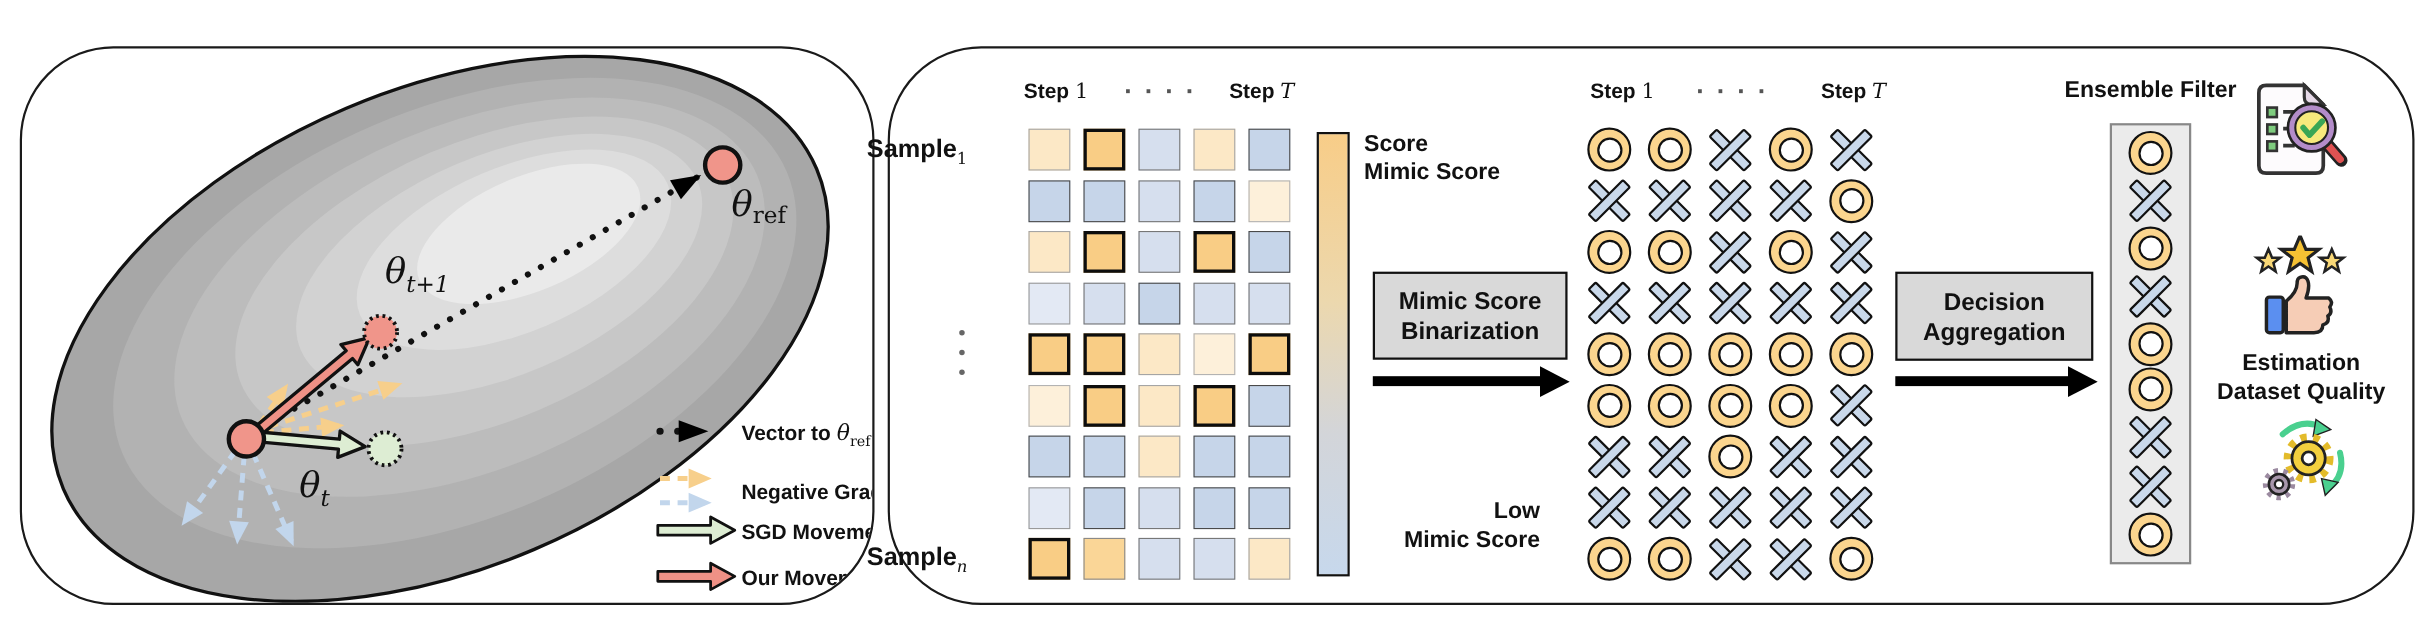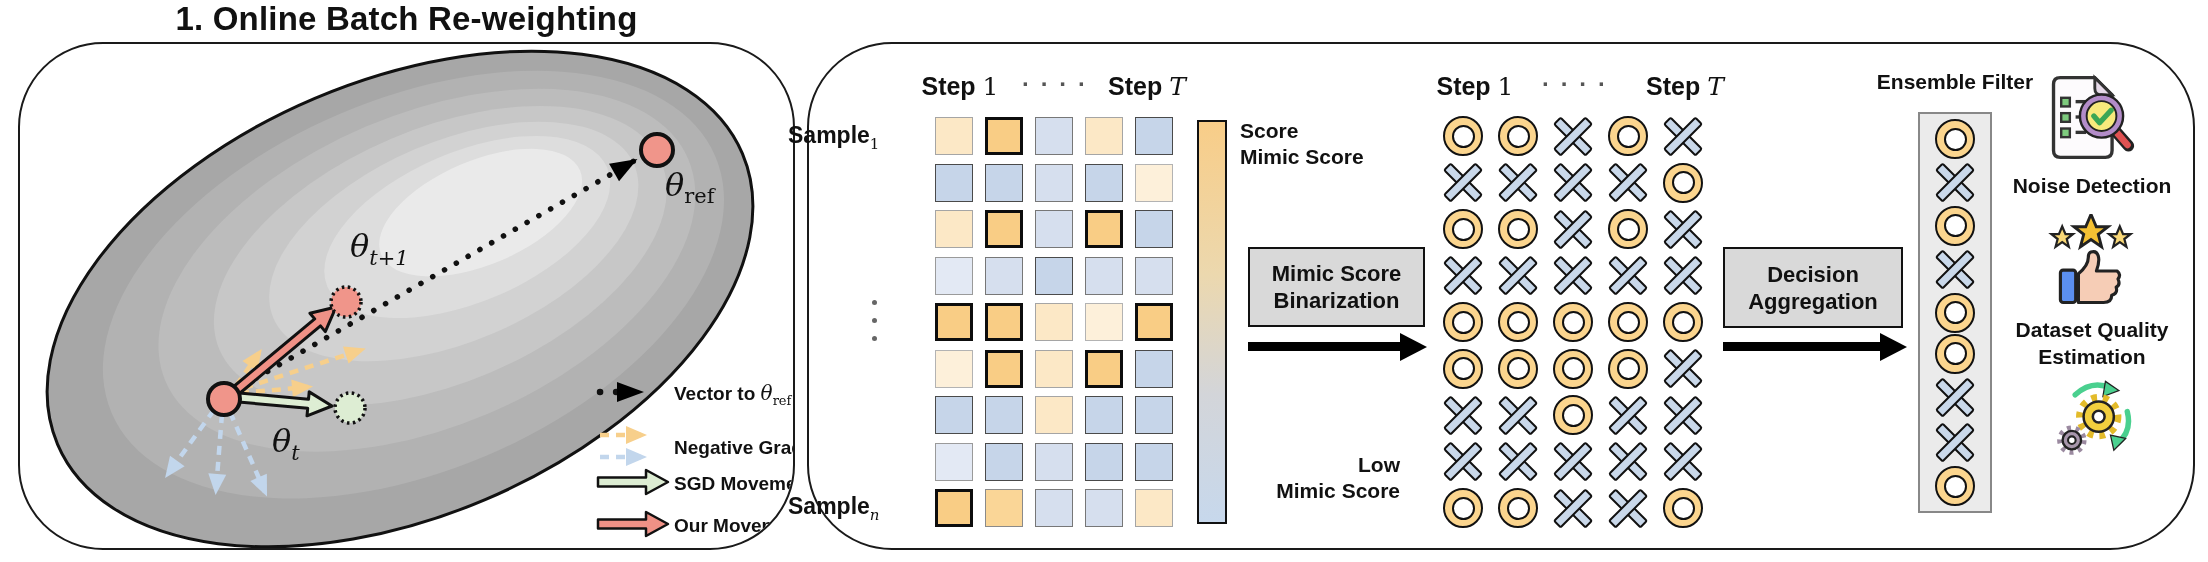--- a/index.html
+++ b/index.html
@@ -8,21 +8,21 @@
   .panel{position:absolute;top:42px;height:508px;border:2.5px solid #1a1a1a;border-radius:85px;
          background:#fff;box-sizing:border-box;overflow:hidden;}
   #left-panel{left:18px;width:777px;}
   #right-panel{left:807px;width:1388px;}
   .fig-title{position:absolute;top:0px;height:40px;text-align:center;
              font-size:33px;font-weight:bold;letter-spacing:.2px;}
   #left-title{left:18px;width:777px;}
   #right-title{left:807px;width:1388px;}
 
   
-  .step-h{position:absolute;top:72px;height:28px;font-size:25px;font-weight:bold;text-align:center;}
+  .step-h{position:absolute;top:72px;height:28px;font-size:19px;font-weight:bold;text-align:center;}
   .snum{font-family:"DejaVu Serif",serif;font-weight:400;}
   .snum-i{font-style:italic;}
   .hdots{position:absolute;top:70px;height:28px;font-size:24px;font-weight:bold;color:#555;
          text-align:center;letter-spacing:2px;}
   .sample-label{position:absolute;width:140px;text-align:left;font-size:23px;font-weight:bold;}
   .sub-serif{font-family:"DejaVu Serif",serif;font-weight:400;font-size:15px;vertical-align:-6px;}
   .sub-i{font-style:italic;}
 
   #grid1{position:absolute;left:935px;top:117px;display:grid;
          grid-template-columns:repeat(5,38px);grid-auto-rows:38px;column-gap:12px;row-gap:8.5px;}
@@ -76,21 +76,20 @@
   .thsr{font:normal 21px "DejaVu Serif",serif;font-style:normal;}
   .lg{font:bold 19px "Liberation Sans",sans-serif;fill:#111;}
   .lgth{font:italic 20px "DejaVu Serif",serif;font-weight:normal;}
   .lgsub{font:normal 13px "DejaVu Serif",serif;}
 </style>
 </head>
 <body>
 
 <div id="stage">
 
-  <div id="left-title" class="fig-title">1. Online Batch Re-weighting</div>
 
   <div id="left-panel" class="panel">
     <svg width="777" height="508" viewBox="0 0 777 508">
       <defs>
         <marker id="mBlack" markerUnits="userSpaceOnUse" markerWidth="30" markerHeight="24" refX="24" refY="11" orient="auto">
           <path d="M1 1 L28 11 L1 21 Z" fill="#000"></path>
         </marker>
         <marker id="mOrange" markerUnits="userSpaceOnUse" markerWidth="24" markerHeight="22" refX="17" refY="10" orient="auto">
           <path d="M1 1 L22 10 L1 19 Z" style="fill:var(--ngo)"></path>
         </marker>
@@ -488,34 +487,31 @@
     <line x1="35" y1="30" x2="52" y2="30" stroke="#333" stroke-width="3.5"></line>
     <line x1="35" y1="46" x2="46" y2="46" stroke="#333" stroke-width="3.5"></line>
     <line x1="35" y1="62" x2="46" y2="62" stroke="#333" stroke-width="3.5"></line>
     <line x1="76" y1="60" x2="90" y2="76" stroke="#222" stroke-width="12" stroke-linecap="round"></line>
     <line x1="76" y1="60" x2="89" y2="75" stroke="#e05252" stroke-width="7" stroke-linecap="round"></line>
     <circle cx="62" cy="45" r="19" fill="#f7e97c" stroke="#b38cc9" stroke-width="6"></circle>
     <circle cx="62" cy="45" r="22.5" fill="none" stroke="#222" stroke-width="2.5"></circle>
     <circle cx="62" cy="45" r="15.5" fill="none" stroke="#222" stroke-width="2"></circle>
     <path d="M54 45 l6 7 l12 -13" fill="none" stroke="#3aa655" stroke-width="5.5" stroke-linecap="round" stroke-linejoin="round"></path>
   </svg>
-  <div class="app-label" style="left:1982px;top:172px;">
-    <div>Noise Detection</div>
-  </div>
 
   <svg class="app-icon" style="left:2046px;top:214px;" width="90" height="96" viewBox="0 0 100 106">
     <path d="M0,-10 L2.94,-3.09 L9.51,-3.09 L4.05,1.18 L5.88,8.09 L0,4 L-5.88,8.09 L-4.05,1.18 L-9.51,-3.09 L-2.94,-3.09 Z" transform="translate(50 20) scale(2.0)" fill="#f5c133" stroke="#222" stroke-width="1.6"></path>
     <path d="M0,-10 L2.94,-3.09 L9.51,-3.09 L4.05,1.18 L5.88,8.09 L0,4 L-5.88,8.09 L-4.05,1.18 L-9.51,-3.09 L-2.94,-3.09 Z" transform="translate(18 26) scale(1.25)" fill="#f9d877" stroke="#222" stroke-width="2"></path>
     <path d="M0,-10 L2.94,-3.09 L9.51,-3.09 L4.05,1.18 L5.88,8.09 L0,4 L-5.88,8.09 L-4.05,1.18 L-9.51,-3.09 L-2.94,-3.09 Z" transform="translate(82 26) scale(1.25)" fill="#f9d877" stroke="#222" stroke-width="2"></path>
     <rect x="16" y="62" width="17" height="36" rx="3" fill="#5b8ff0" stroke="#222" stroke-width="3.5"></rect>
     <path d="M36 98 h28 q9 0 9 -8 q7 -2 5 -9 q5 -3 2 -9 q4 -5 -1 -9 h-23 q4 -11 2 -17 q-2 -6 -8 -4 q-3 1 -3 6 q0 9 -11 18 z" fill="#f6cdb6" stroke="#222" stroke-width="3.5" stroke-linejoin="round"></path>
   </svg>
   <div class="app-label" style="left:1982px;top:316px;">
-    <div>Dataset Quality</div>
-      <div>Estimation</div>
+    <div>Estimation</div>
+      <div>Dataset Quality</div>
   </div>
 
   <svg class="app-icon" style="left:2050px;top:376px;" width="84" height="88" viewBox="0 0 100 104">
     <path d="M30 22 Q50 4 72 14" fill="none" stroke="#4ad08f" stroke-width="6.5" stroke-linecap="round"></path>
     <path d="M66 6 L82 17 L63 24 Z" fill="#4ad08f" stroke="#222" stroke-width="1.5"></path>
     <path d="M92 42 Q98 66 80 80" fill="none" stroke="#4ad08f" stroke-width="6.5" stroke-linecap="round"></path>
     <path d="M90 74 L76 88 L72 70 Z" fill="#4ad08f" stroke="#222" stroke-width="1.5"></path>
     <circle cx="58" cy="48" r="22" fill="none" stroke="#e3bb2a" stroke-width="10" stroke-dasharray="6.5 7"></circle>
     <circle cx="58" cy="48" r="18" fill="#f2cf3e" stroke="#222" stroke-width="3"></circle>
     <circle cx="58" cy="48" r="7" fill="#fff" stroke="#222" stroke-width="3"></circle>

